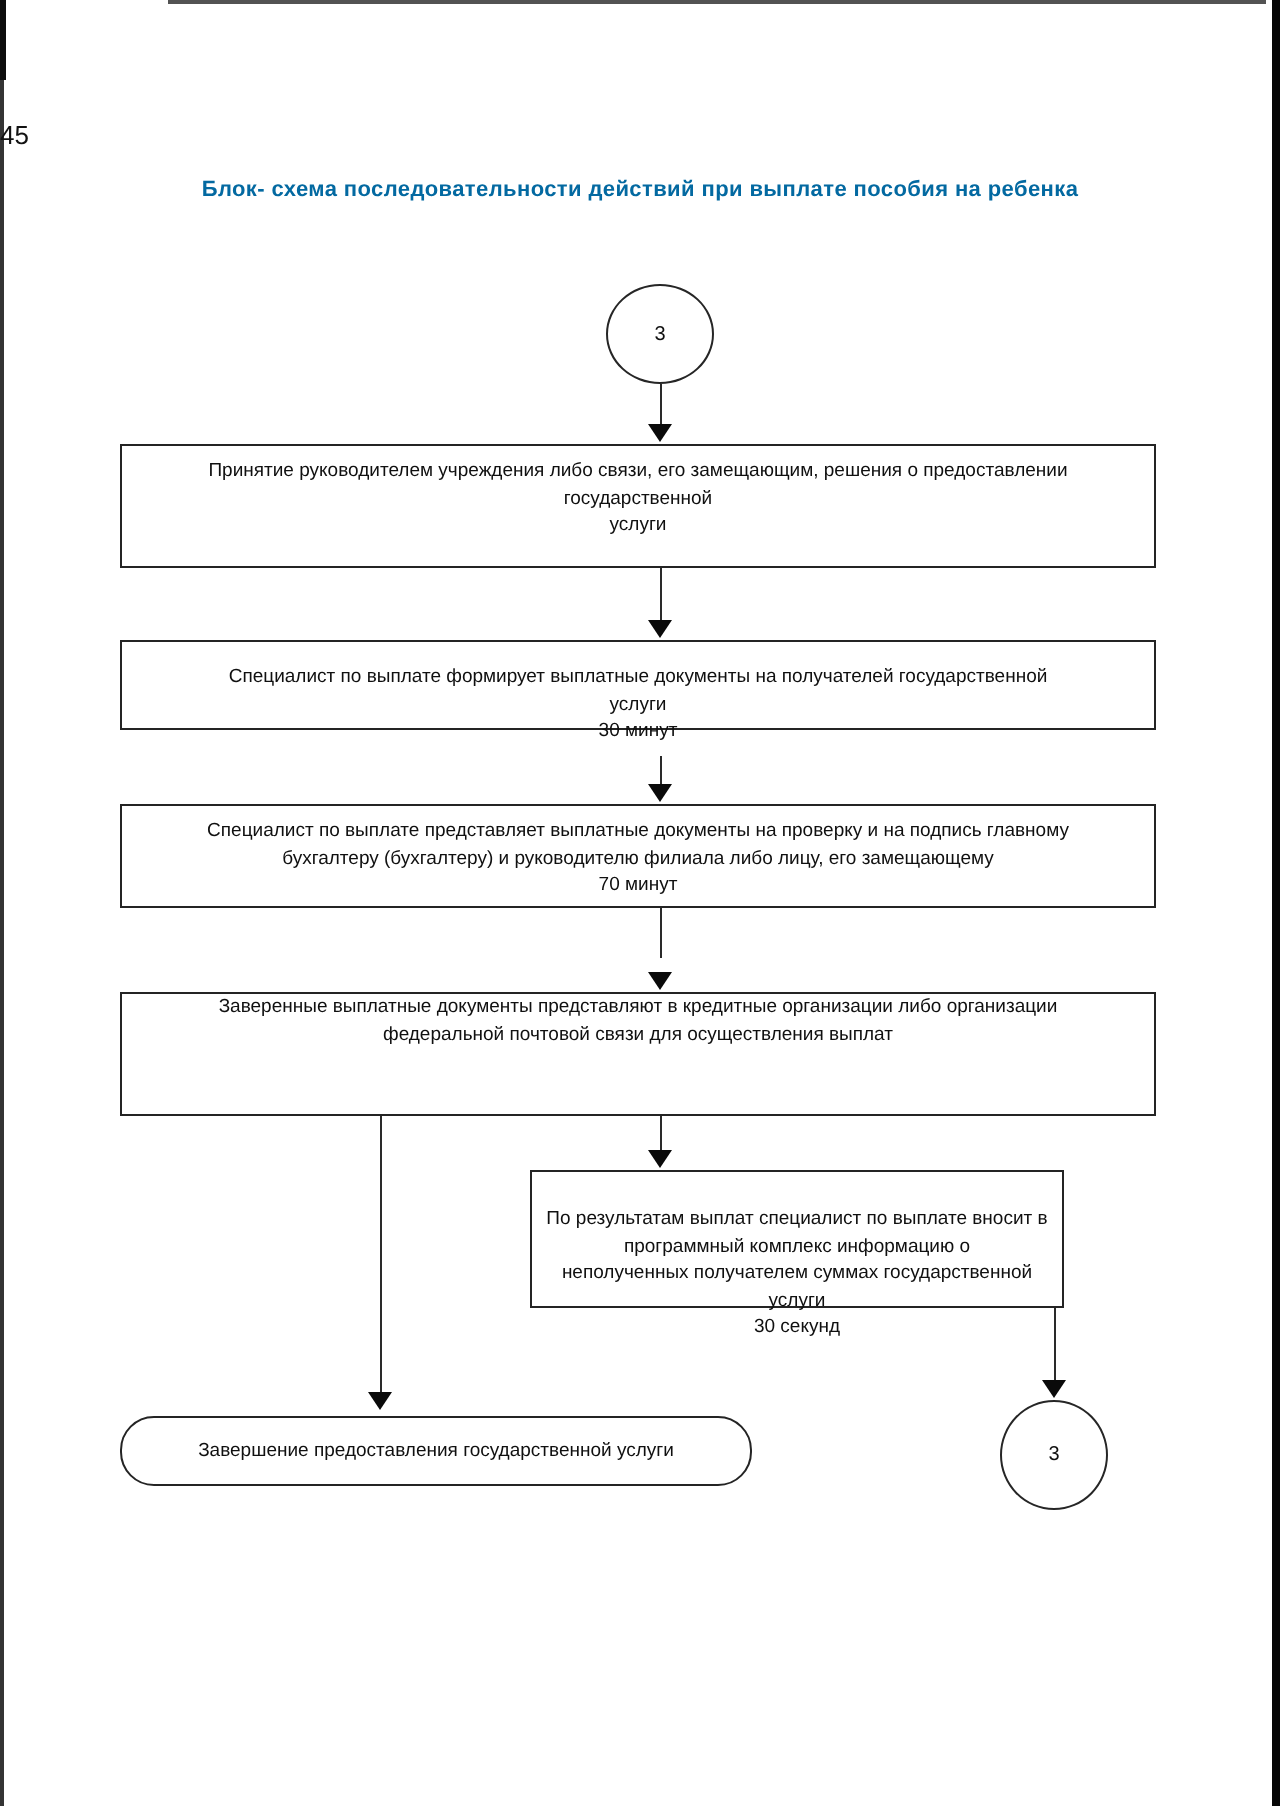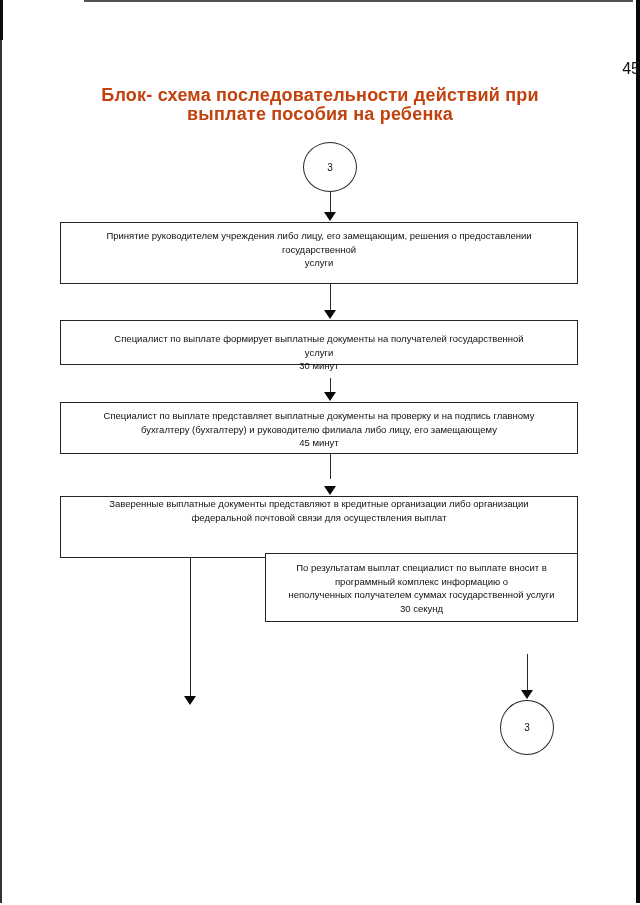--- a/index.html
+++ b/index.html
@@ -54,33 +54,33 @@
     position: absolute;
     left: 0; bottom: 0;
     width: 640px; height: 2px;
     background: #ffffff;
   }
 
   .page-number {
     position: absolute;
     left: 0; top: 60px;
     width: 640px;
-    text-align: right;
-    font-size: 16px;
+    text-align: left;
+    font-size: 13px;
     color: #121212;
   }
   .doc-title {
     position: absolute;
     left: 90px; top: 86px;
     width: 460px;
     text-align: center;
-    font-size: 18px;
+    font-size: 11px;
     font-weight: bold;
     line-height: 19px;
-    color: #c2410c;
+    color: #0369a1;
     letter-spacing: 0.2px;
   }
 
   .node {
     position: absolute;
     box-sizing: border-box;
     border: 1px solid #242424;
     background: #ffffff;
     color: #0d0d0d;
   }
@@ -89,21 +89,21 @@
     text-align: center;
     font-size: 9.5px;
     line-height: 13.5px;
     color: #101010;
     white-space: pre-line;
   }
   .proc-1 { left: 60px; top: 222px; width: 518px; height: 62px; padding-top: 6px; }
   .proc-2 { left: 60px; top: 320px; width: 518px; height: 45px; padding-top: 11px; }
   .proc-3 { left: 60px; top: 402px; width: 518px; height: 52px; padding-top: 6px; }
   .proc-4 { left: 60px; top: 496px; width: 518px; height: 62px; }
-  .proc-5 { left: 265px; top: 553px; width: 313px; height: 69px; padding-top: 7px; }
+  .proc-5 { left: 265px; top: 585px; width: 267px; height: 69px; padding-top: 17px; }
 
   .terminator {
     position: absolute;
     box-sizing: border-box;
     left: 60px; top: 708px;
     width: 316px; height: 35px;
     border: 1px solid #242424;
     border-radius: 17px;
     background: #ffffff;
     display: flex;
@@ -162,41 +162,41 @@
 пособия на ребенка</div>
 
   <div class="connector-circle circle-top">
     <span>3</span>
   </div>
 
   <div class="vline" style="left:330px; top:192px; height:22px;"></div>
   <div class="arrowhead" style="left:324px; top:212px;"></div>
 
   <div class="node proc-1">
-    <span class="txt">Принятие руководителем учреждения либо лицу, его замещающим, решения о предоставлении
+    <span class="txt">Принятие руководителем учреждения либо связи, его замещающим, решения о предоставлении
 государственной
 услуги</span>
   </div>
 
   <div class="vline" style="left:330px; top:284px; height:28px;"></div>
   <div class="arrowhead" style="left:324px; top:310px;"></div>
 
   <div class="node proc-2">
     <span class="txt">Специалист по выплате формирует выплатные документы на получателей государственной
 услуги
 30 минут</span>
   </div>
 
   <div class="vline" style="left:330px; top:378px; height:16px;"></div>
   <div class="arrowhead" style="left:324px; top:392px;"></div>
 
   <div class="node proc-3">
     <span class="txt">Специалист по выплате представляет выплатные документы на проверку и на подпись главному
 бухгалтеру  (бухгалтеру) и руководителю филиала либо лицу, его замещающему
-45 минут</span>
+70 минут</span>
   </div>
 
   <div class="vline" style="left:330px; top:454px; height:25px;"></div>
   <div class="arrowhead" style="left:324px; top:486px;"></div>
 
   <div class="node proc-4">
     <span class="txt">Заверенные выплатные документы представляют в кредитные организации либо организации
 федеральной почтовой связи для осуществления выплат</span>
   </div>
 
@@ -209,18 +209,21 @@
   <div class="node proc-5">
     <span class="txt">По результатам выплат специалист по выплате вносит в
 программный комплекс информацию о
 неполученных получателем суммах государственной услуги
 30 секунд</span>
   </div>
 
   <div class="vline" style="left:527px; top:654px; height:40px;"></div>
   <div class="arrowhead" style="left:521px; top:690px;"></div>
 
+  <div class="terminator">
+    <span class="txt">Завершение предоставления государственной услуги</span>
+  </div>
 
   <div class="connector-circle circle-bottom">
     <span>3</span>
   </div>
 
 </div>
 
 </body></html>

